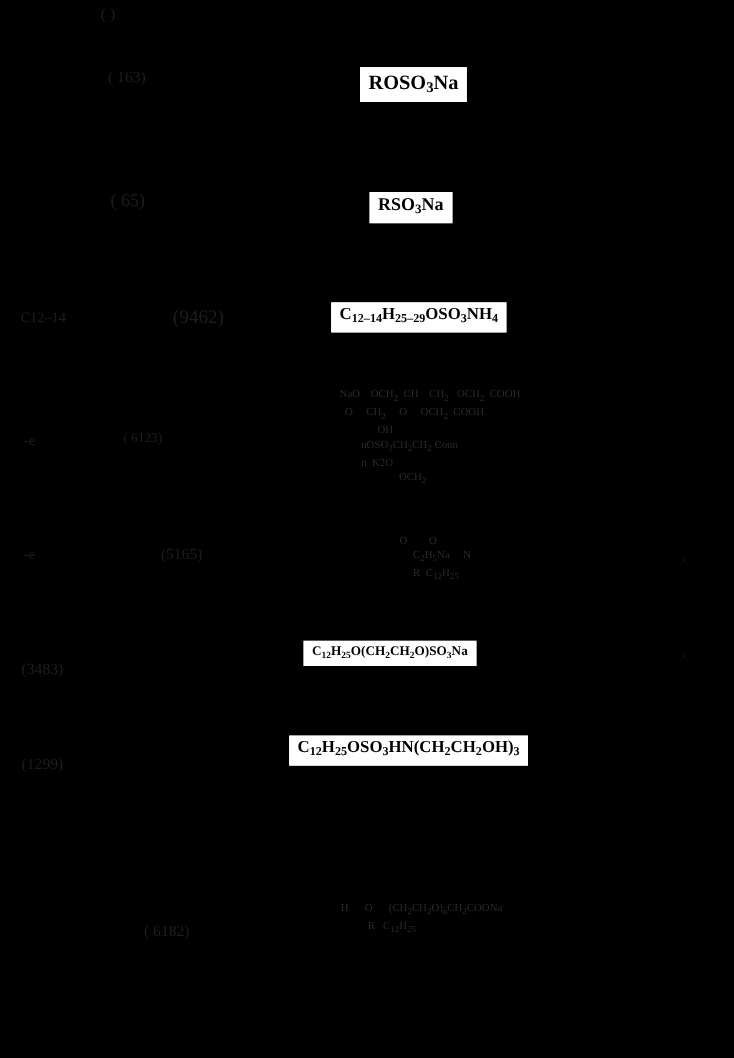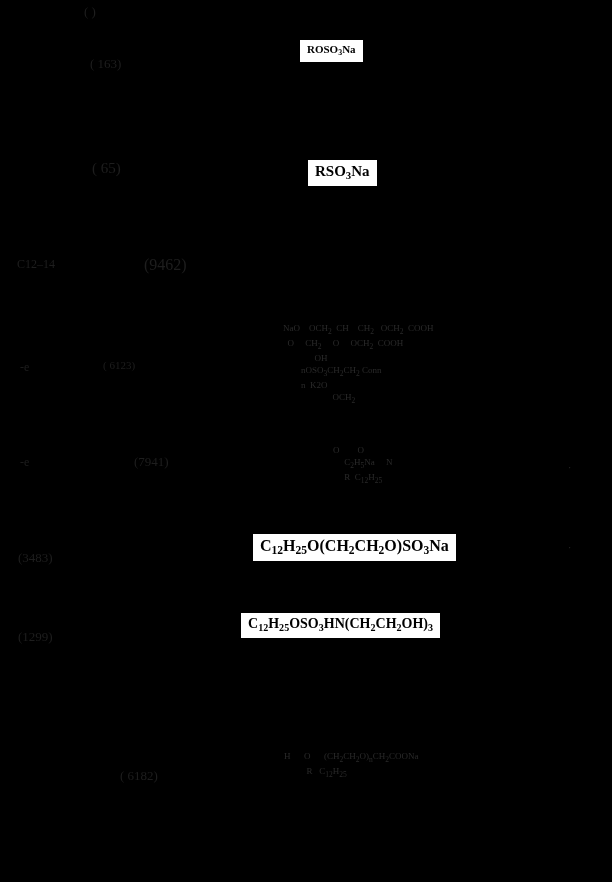--- a/index.html
+++ b/index.html
@@ -71,38 +71,41 @@
 
   <div class="num faint" style="left:92px; top:161px; font-size:15px;">( 65)</div>
 
   <div class="item faint" style="left:17px; top:258px; font-size:12px;">C12–14</div>
   <div class="num faint" style="left:144px; top:257px; font-size:16px;">(9462)</div>
 
   <div class="item faint" style="left:20px; top:361px; font-size:12px;">-e</div>
   <div class="num faint" style="left:103px; top:360px; font-size:11px;">( 6123)</div>
 
   <div class="item faint" style="left:20px; top:456px; font-size:12px;">-e</div>
-  <div class="num faint" style="left:134px; top:455px; font-size:13px;">(7941)</div>
+  <div class="num faint" style="left:134px; top:455px; font-size:13px;">(5165)</div>
 
   <div class="num faint" style="left:18px; top:551px; font-size:13px;">(3483)</div>
 
   <div class="num faint" style="left:18px; top:630px; font-size:13px;">(1299)</div>
 
   <div class="num faint" style="left:92px; top:769px; font-size:13px;margin-left:28px;">( 6182)</div>
 
-  <div class="chip" style="left:300px; top:40px; font-size:11px;font-family:Liberation Serif, serif;">
+  <div class="chip" style="left:300px; top:56px; font-size:17px;font-family:Liberation Serif, serif;">
     ROSO<sub>3</sub>Na
   </div>
 
   <div class="chip" style="left:308px; top:160px; font-size:15px;">
     RSO<sub>3</sub>Na
   </div>
 
+  <div class="chip" style="left:276px; top:252px; font-size:14px;">
+    C<sub>12–14</sub>H<sub>25–29</sub>OSO<sub>3</sub>NH<sub>4</sub>
+  </div>
 
-  <div class="chip" style="left:253px; top:534px; font-size:16px;">
+  <div class="chip" style="left:253px; top:534px; font-size:11px;">
     C<sub>12</sub>H<sub>25</sub>O(CH<sub>2</sub>CH<sub>2</sub>O)SO<sub>3</sub>Na
   </div>
 
   <div class="chip" style="left:241px; top:613px; font-size:14px;">
     C<sub>12</sub>H<sub>25</sub>OSO<sub>3</sub>HN(CH<sub>2</sub>CH<sub>2</sub>OH)<sub>3</sub>
   </div>
 
   <div class="struct faint2" style="left:236px; top:322px; font-size:9px;">NaO    OCH<sub>2</sub>  CH    CH<sub>2</sub>   OCH<sub>2</sub>  COOH
   O     CH<sub>2</sub>     O     OCH<sub>2</sub>  COOH
               OH

